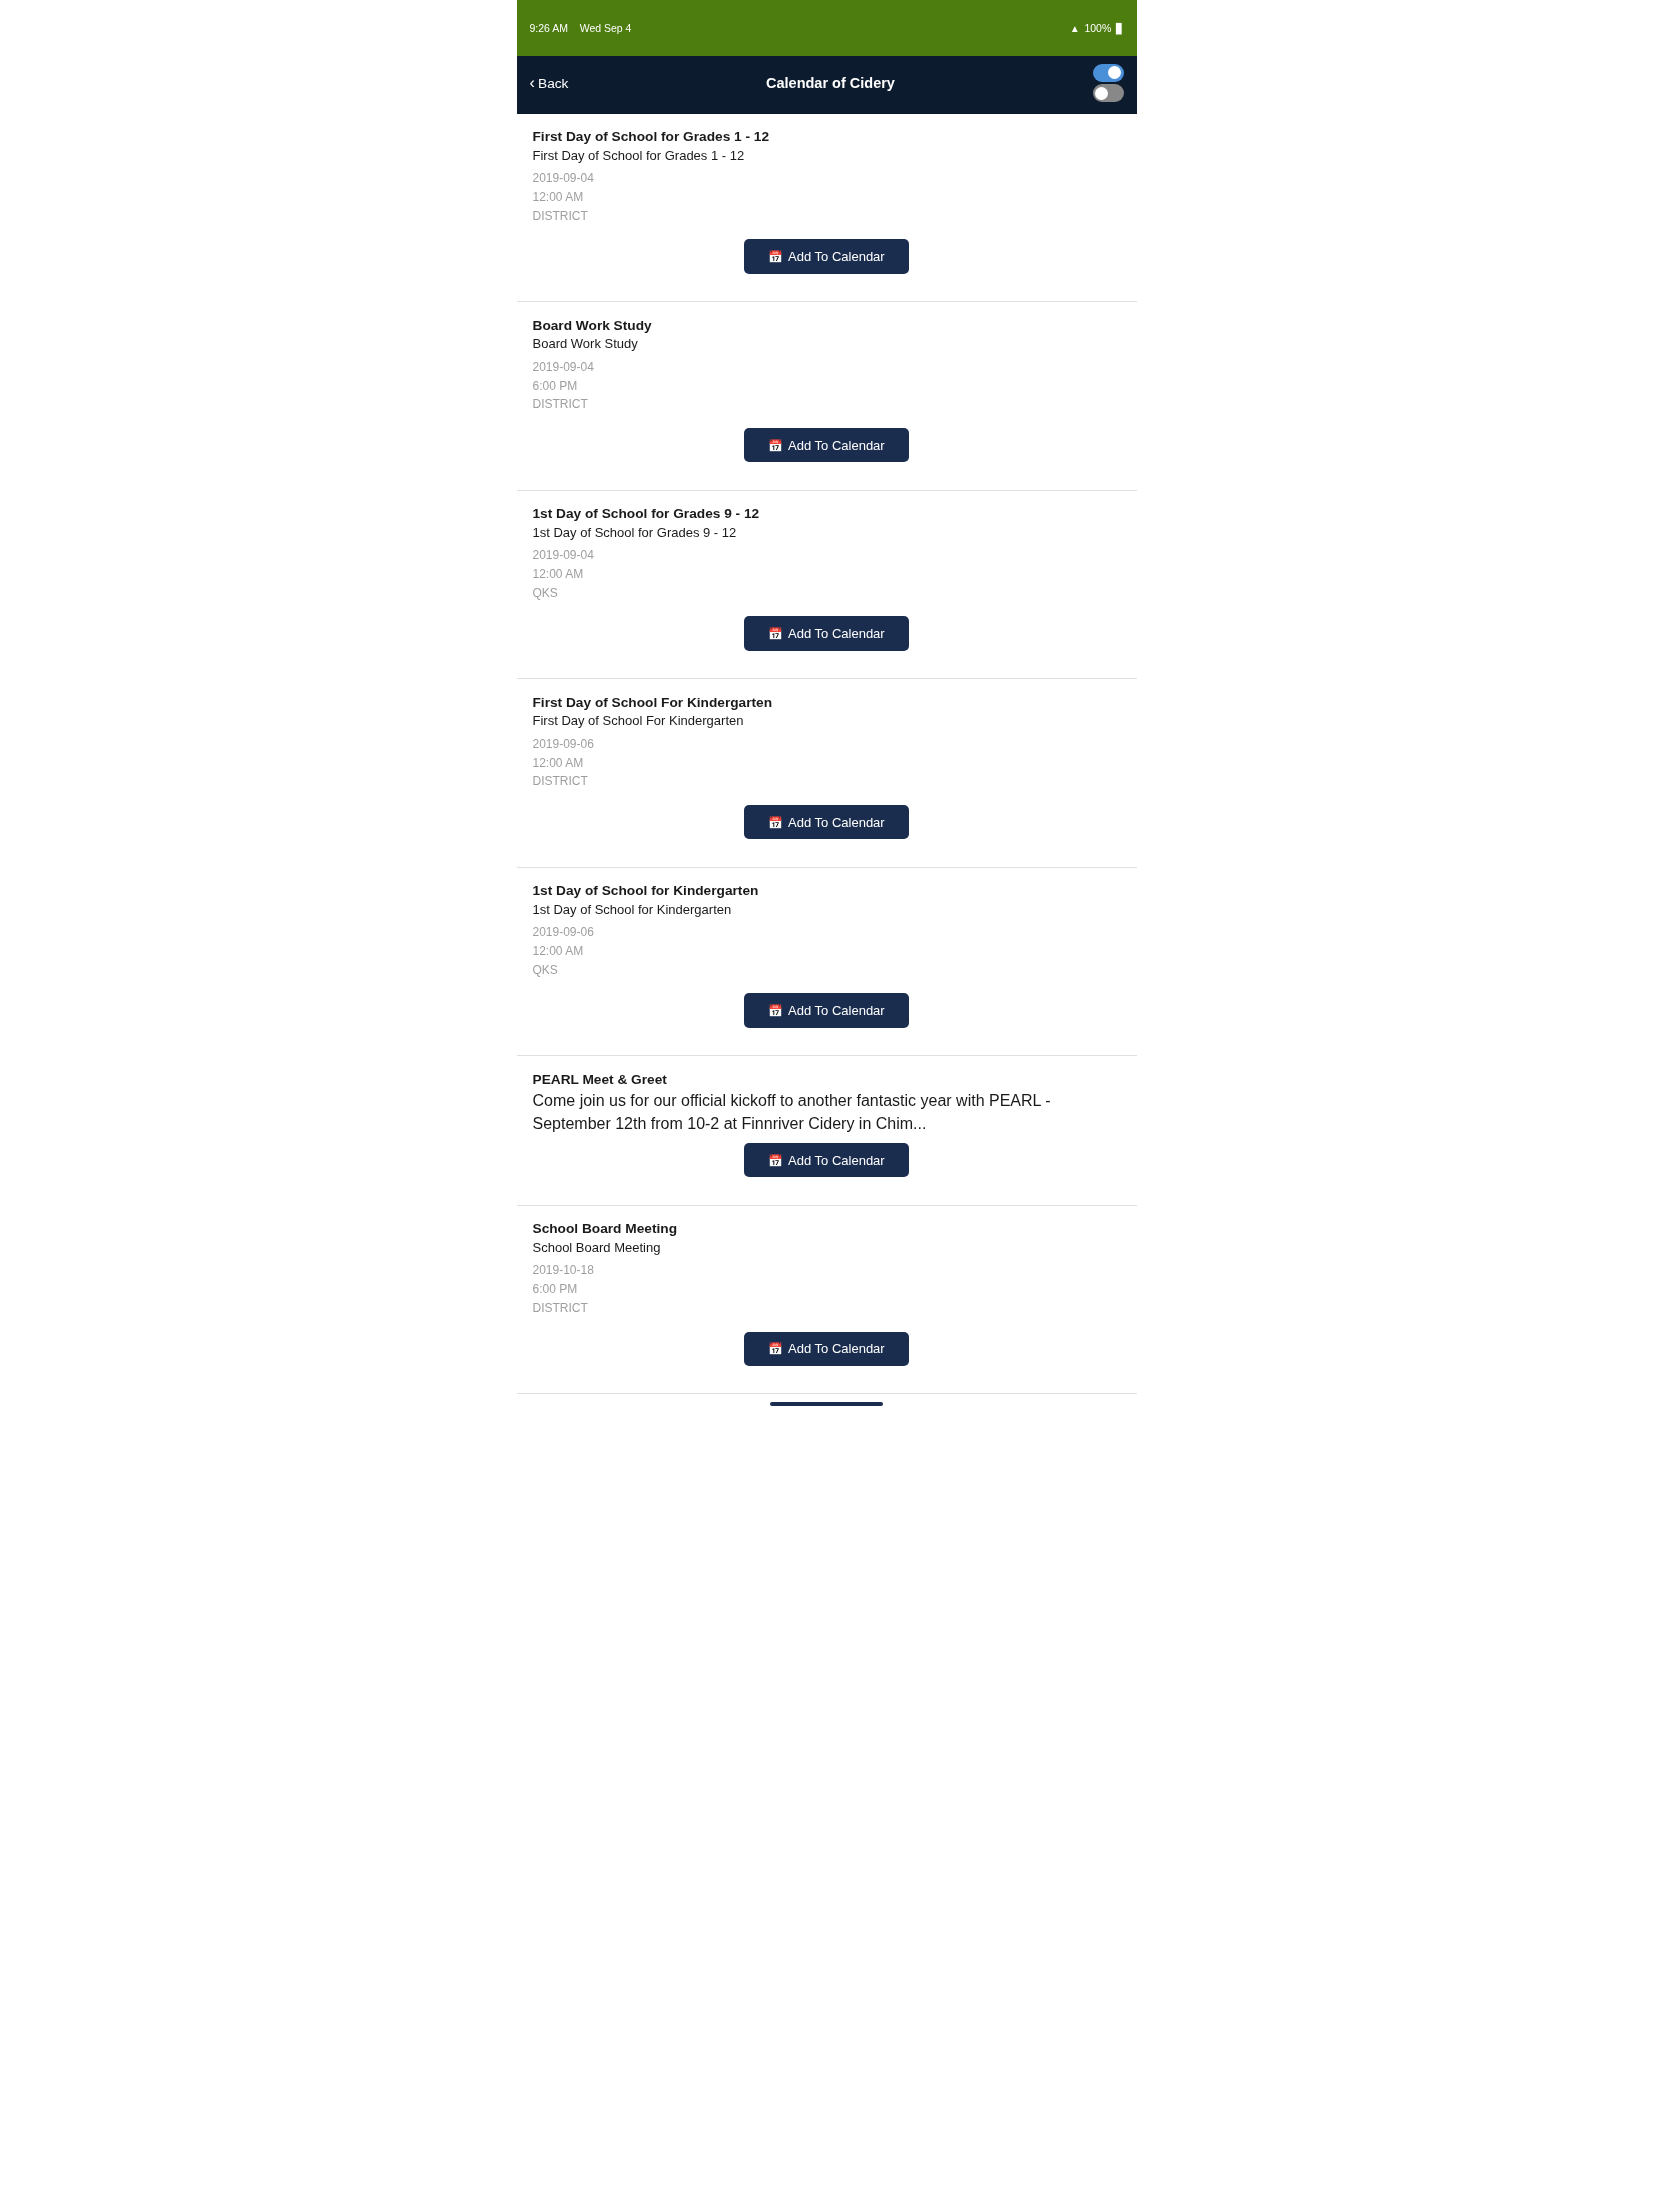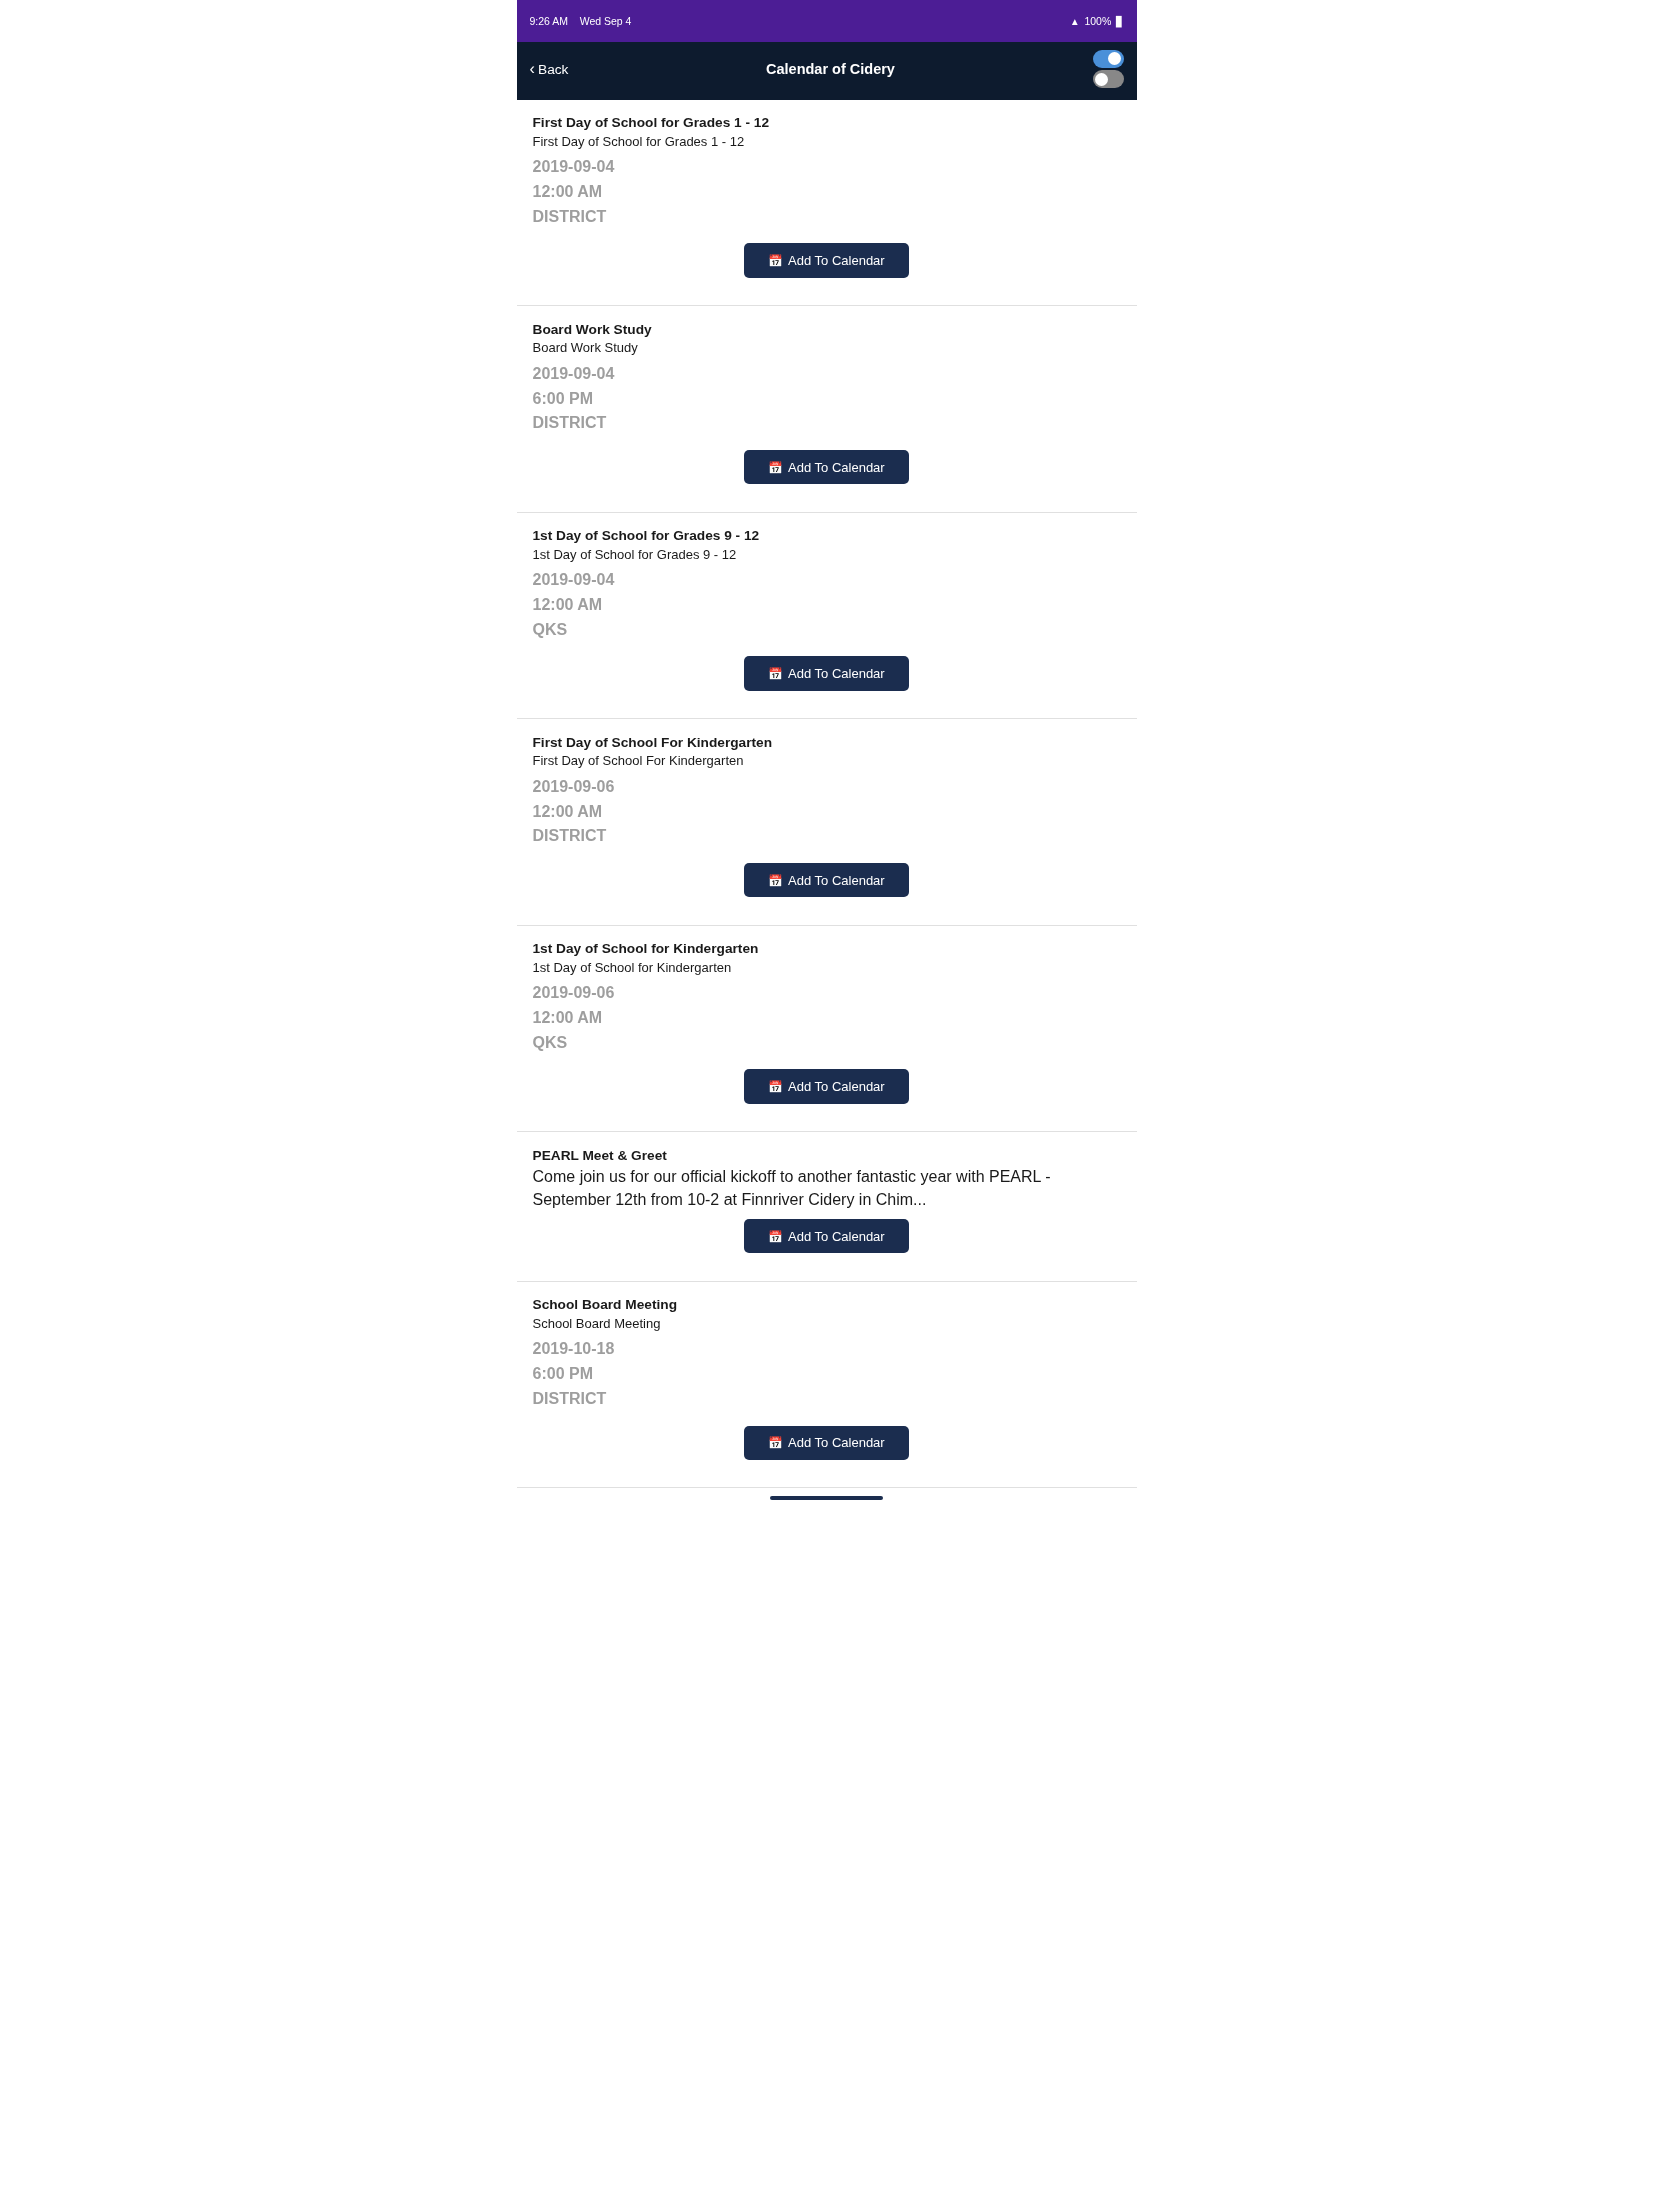--- a/index.html
+++ b/index.html
@@ -7,26 +7,26 @@
 
     body {
       font-family: -apple-system, BlinkMacSystemFont, 'Helvetica Neue', Arial, sans-serif;
       background: #ffffff;
       max-width: 620px;
       margin: 0 auto;
     }
 
     
     .status-bar {
-      background: #4c1d95;
+      background: #4d7c0f;
       color: #ffffff;
       display: flex;
       justify-content: space-between;
       align-items: center;
-      padding: 15px 13px;
+      padding: 22px 13px;
       font-size: 10.5px;
       font-weight: 500;
     }
     .status-bar-right {
       display: flex;
       align-items: center;
       gap: 4.8px;
     }
     .wifi-icon { font-size: 9.7px; }
     .battery-icon { font-size: 9.7px; }
@@ -136,24 +136,23 @@
     .event-meta {
       display: flex;
       flex-direction: column;
       gap: 0.8px;
       margin-bottom: 11.3px;
     }
 
     .event-date,
     .event-time,
     .event-location {
-      font-size: 16px;
+      font-size: 12px;
       color: #9e9e9e;
       line-height: 1.5;
-      font-weight: bold;
     }
 
     .add-to-calendar-btn {
       display: flex;
       align-items: center;
       justify-content: center;
       gap: 6.5px;
       background: #1b2d4f;
       color: #ffffff;
       border: none;

